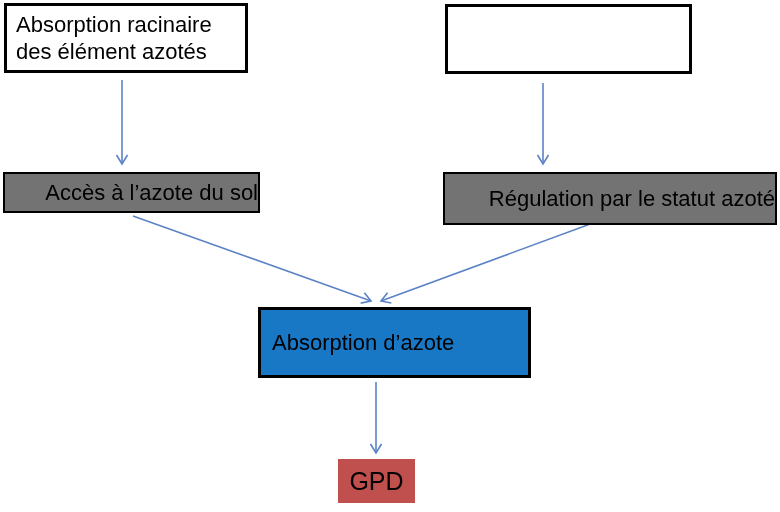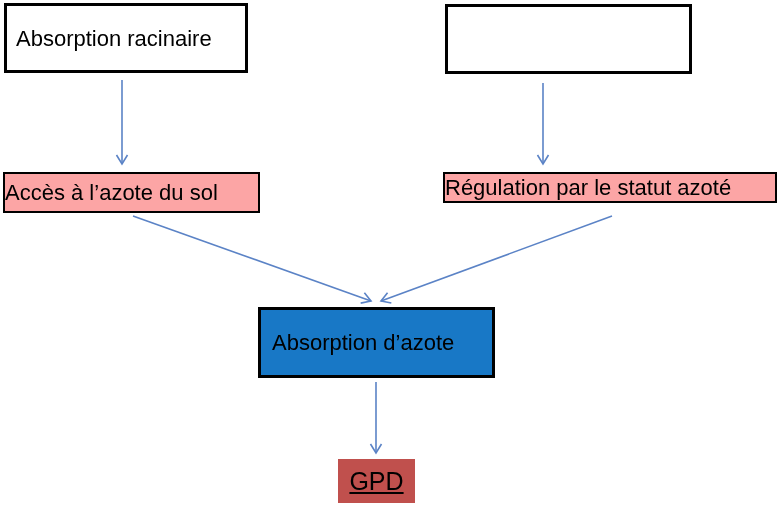--- a/index.html
+++ b/index.html
@@ -40,43 +40,42 @@
   }
   .node .line { display: block; }
 
   .node-plain {
     background: #ffffff;
     border: 3px solid #000000;
     padding-left: 9px;
     text-align: left;
   }
   .node-tan {
-    background: #fca5a5;
+    background: #737373;
     border: 2px solid #000000;
-    text-align: left;
+    text-align: right;
   }
   .node-blue {
     background: #1878c6;
     border: 3px solid #000000;
     padding-left: 11px;
     text-align: left;
   }
   .node-red {
     background: #c0504d;
     border: none;
     text-align: center;
     font-size: 25px;
-    text-decoration: underline;
   }
 
   #node-absorption-racinaire { left: 4px;   top: 3px;   width: 244px; height: 70px; }
   #node-assimilation         { left: 445px; top: 4px;   width: 247px; height: 70px; }
   #node-acces-azote          { left: 3px;   top: 172px; width: 257px; height: 41px; }
-  #node-regulation           { left: 443px; top: 172px; width: 334px; height: 31px; }
-  #node-absorption-post      { left: 258px; top: 307px; width: 237px; height: 71px; }
+  #node-regulation           { left: 443px; top: 172px; width: 334px; height: 53px; }
+  #node-absorption-post      { left: 258px; top: 307px; width: 273px; height: 71px; }
   #node-gpd                  { left: 338px; top: 459px; width: 77px;  height: 44px; }
 </style>
 </head>
 <body>
 
 <div class="canvas">
 
   <svg class="edges-layer" width="780" height="512" viewBox="0 0 780 512" xmlns="http://www.w3.org/2000/svg">
     <defs>
       <marker id="openArrow" markerUnits="userSpaceOnUse" markerWidth="22" markerHeight="18" refX="0" refY="0" orient="auto" viewBox="-11 -9 22 18">
@@ -85,20 +84,21 @@
     </defs>
     <line x1="122" y1="80" x2="122" y2="164" stroke="#5b83c6" stroke-width="1.6" marker-end="url(#openArrow)"></line>
     <line x1="543" y1="83" x2="543" y2="164" stroke="#5b83c6" stroke-width="1.6" marker-end="url(#openArrow)"></line>
     <line x1="133" y1="216" x2="371" y2="301" stroke="#5b83c6" stroke-width="1.6" marker-end="url(#openArrow)"></line>
     <line x1="612" y1="216" x2="381" y2="301" stroke="#5b83c6" stroke-width="1.6" marker-end="url(#openArrow)"></line>
     <line x1="376" y1="382" x2="376" y2="453" stroke="#5b83c6" stroke-width="1.6" marker-end="url(#openArrow)"></line>
   </svg>
 
   <div class="node node-plain" id="node-absorption-racinaire">
     <span class="line">Absorption racinaire</span>
+    <span class="line">des élément azotés</span>
   </div>
 
   <div class="node node-plain" id="node-assimilation">
   </div>
 
   <div class="node node-tan" id="node-acces-azote">
     <span class="line">Accès à l’azote du sol</span>
   </div>
 
   <div class="node node-tan" id="node-regulation">

